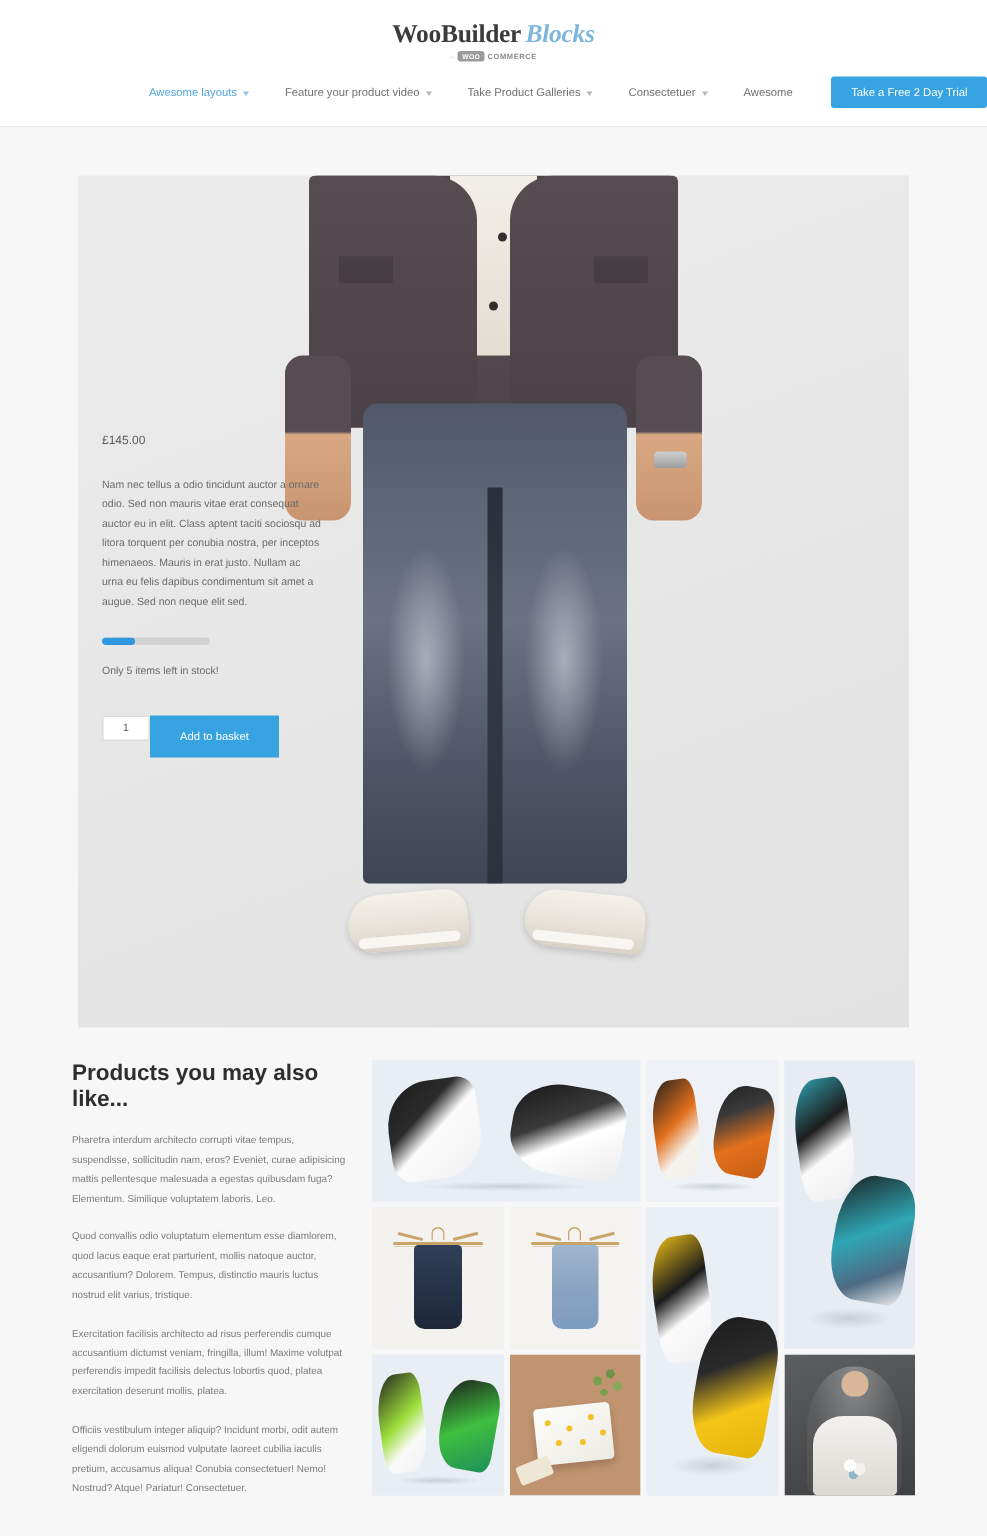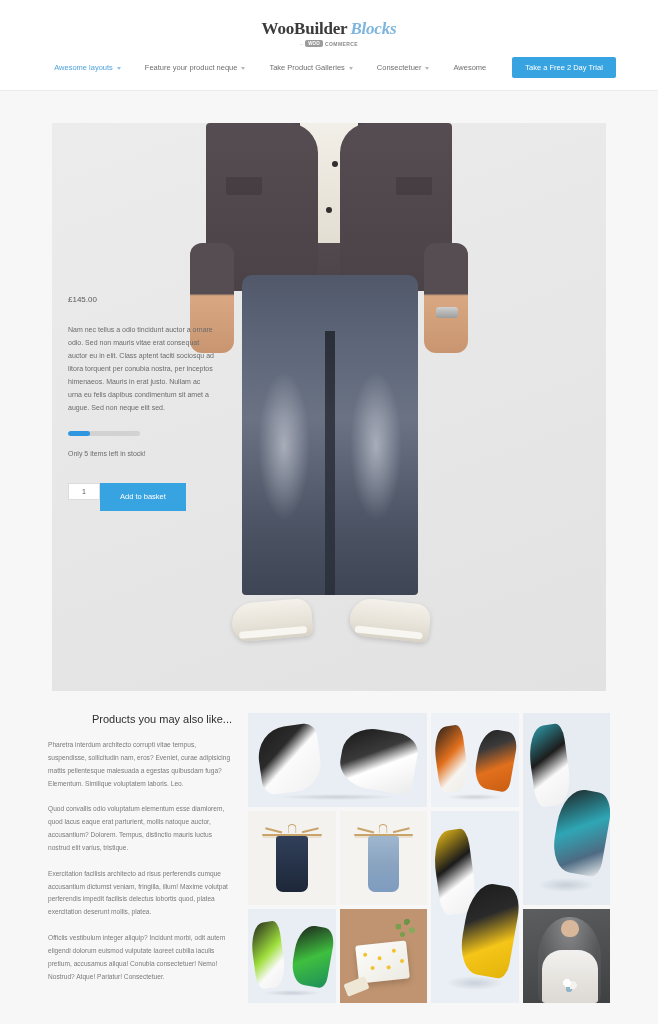--- a/index.html
+++ b/index.html
@@ -7,21 +7,21 @@
     width: 658px; height: 1024px;
     background: #f7f7f7;
     font-family: "Liberation Sans", sans-serif;
     overflow: hidden;
   }
 
   
   .site-header {
     background: #ffffff;
     width: 658px;
-    padding-top: 15px;
+    padding-top: 9px;
   }
   .logo-wrap { text-align: center; padding: 4px 0 2px; }
   .logo-main {
     font-family: "Liberation Serif", serif;
     font-size: 17px;
     font-weight: bold;
     color: #3b3b3b;
     letter-spacing: -0.2px;
     display: inline-block;
   }
@@ -54,21 +54,21 @@
   .woo-word {
     color: #8a8a8a;
     font-size: 5px;
     font-weight: bold;
     letter-spacing: 0.4px;
   }
 
   nav.main-nav {
     display: flex;
     align-items: center;
-    justify-content: center;
+    justify-content: flex-end;
     gap: 0;
     padding: 8px 0 12px;
     border-bottom: 1px solid #ececec;
   }
   .nav-item {
     font-size: 7.5px;
     color: #6f6f6f;
     padding: 4px 12px;
     display: flex;
     align-items: center;
@@ -249,25 +249,24 @@
   }
 
   
   .lower {
     display: flex;
     padding: 22px 48px 0 48px;
     gap: 14px;
   }
   .lower-left { width: 186px; flex: none; }
   .lower-title {
-    font-size: 11px;
-    font-weight: normal;
+    font-size: 15px;
+    font-weight: bold;
     color: #2e2e2e;
     margin-bottom: 14px;
-    margin-left: 44px;
   }
   .lower-left p {
     font-size: 6.6px;
     line-height: 1.95;
     color: #7b7b7b;
     margin-bottom: 13px;
   }
 
   .gallery {
     flex: 1;
@@ -391,21 +390,21 @@
       <span class="woo-word">COMMERCE</span>
     </div>
   </div>
 
   <nav class="main-nav">
     <div class="nav-item active">
       <span>Awesome layouts</span>
       <span class="caret"></span>
     </div>
     <div class="nav-item">
-      <span>Feature your product neque</span>
+      <span>Feature your product video</span>
       <span class="caret"></span>
     </div>
     <div class="nav-item">
       <span>Take Product Galleries</span>
       <span class="caret"></span>
     </div>
     <div class="nav-item">
       <span>Consectetuer</span>
       <span class="caret"></span>
     </div>

